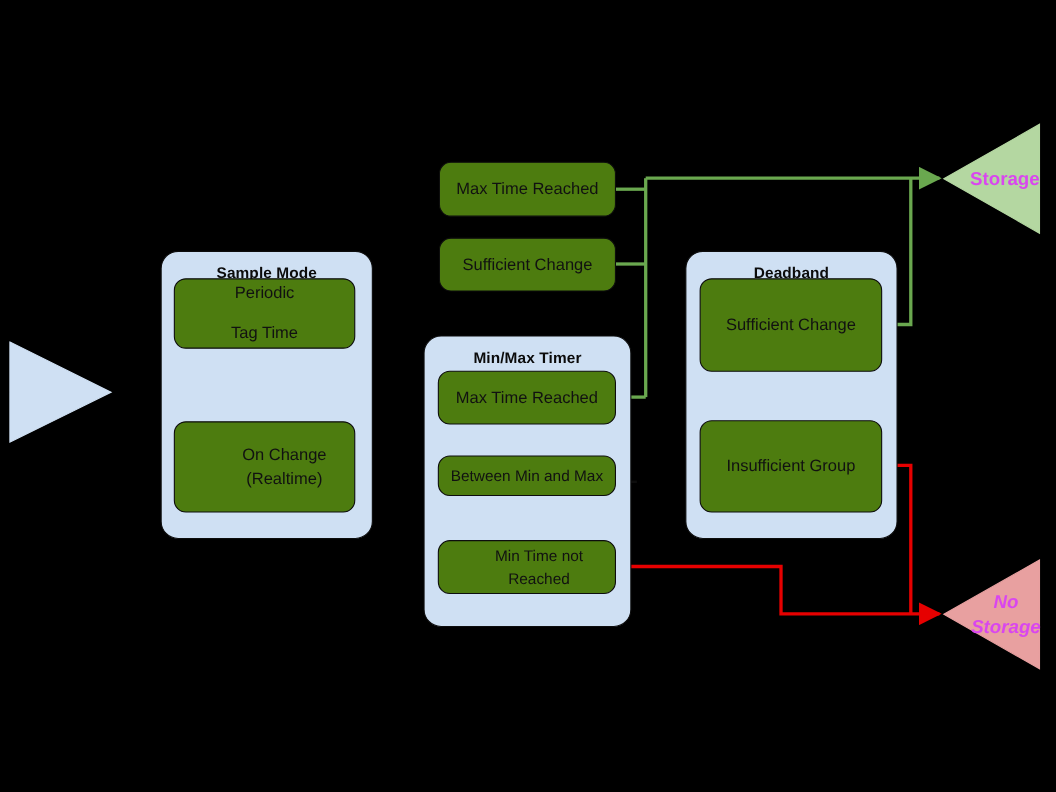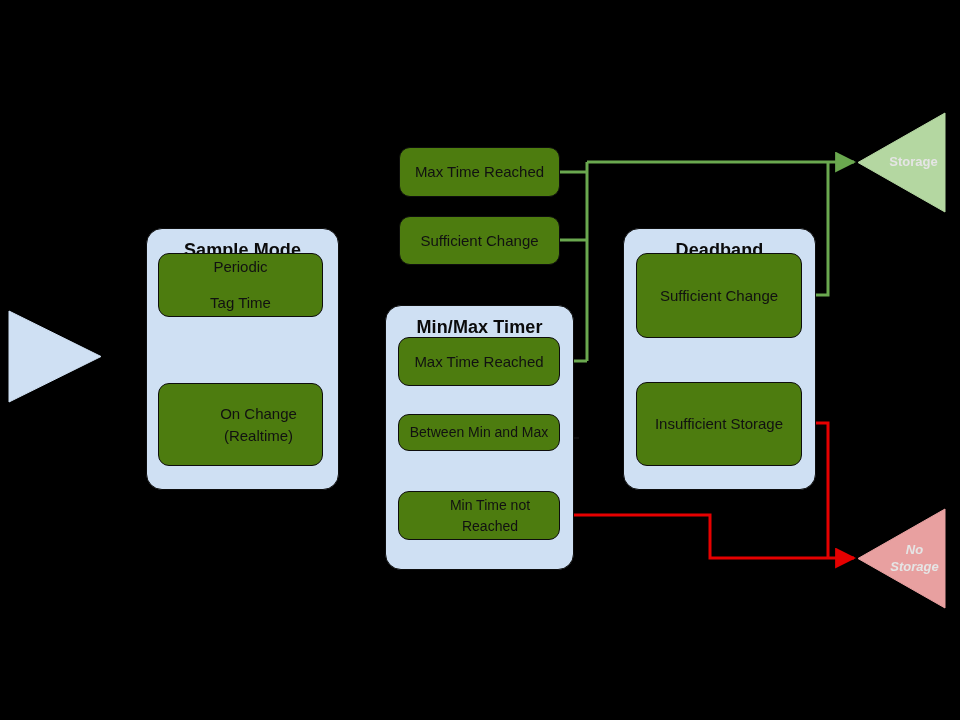--- a/index.html
+++ b/index.html
@@ -36,21 +36,21 @@
     border: 1px solid #0d0d0d;
     border-radius: 16px;
     box-sizing: border-box;
   }
   .group-title {
     position: absolute;
     left: 0;
     right: 0;
     top: 11px;
     text-align: center;
-    font-size: 18px;
+    font-size: 14px;
     font-weight: bold;
     color: #0b0b0b;
     letter-spacing: 0.1px;
   }
 
   
   .node {
     position: absolute;
     background: #4d7c0f;
     border: 1px solid #0d0d0d;
@@ -80,23 +80,23 @@
   .tri {
     position: absolute;
   }
   .tri svg {
     display: block;
     overflow: visible;
   }
   .tri .tri-label {
     position: absolute;
     text-align: center;
-    font-size: 13px;
+    font-size: 17px;
     font-weight: bold;
-    color: #e5e5e5;
+    color: #d946ef;
     line-height: 1.25;
   }
 </style>
 </head>
 <body>
 
 <div id="stage">
 
   <svg id="wires" viewBox="0 0 960 720" xmlns="http://www.w3.org/2000/svg">
     <defs>
@@ -173,21 +173,21 @@
     <span style="font-size:14px;">Min Time not Reached</span>
   </div>
 
   <div class="group-box" style="left:623px; top:228px; width:193px; height:262px;">
     <div class="group-title">Deadband</div>
   </div>
   <div class="node" style="left:636px; top:253px; width:166px; height:85px;">
     <span>Sufficient Change</span>
   </div>
   <div class="node" style="left:636px; top:382px; width:166px; height:84px;">
-    <span>Insufficient Storage</span>
+    <span>Insufficient Group</span>
   </div>
 
   <div class="tri" style="left:857px; top:112px; width:89px; height:101px;">
     <svg width="89" height="101" viewBox="0 0 89 101" aria-hidden="true">
       <polygon points="1,50.5 88,1 88,100" fill="#b4d7a1" stroke="#b4d7a1" stroke-width="1"></polygon>
     </svg>
     <div class="tri-label" style="left:24px; top:0; width:65px; height:101px; display:flex; align-items:center; justify-content:center;">Storage</div>
   </div>
 
   <div class="tri" style="left:857px; top:508px; width:89px; height:101px;font-style:italic;">

